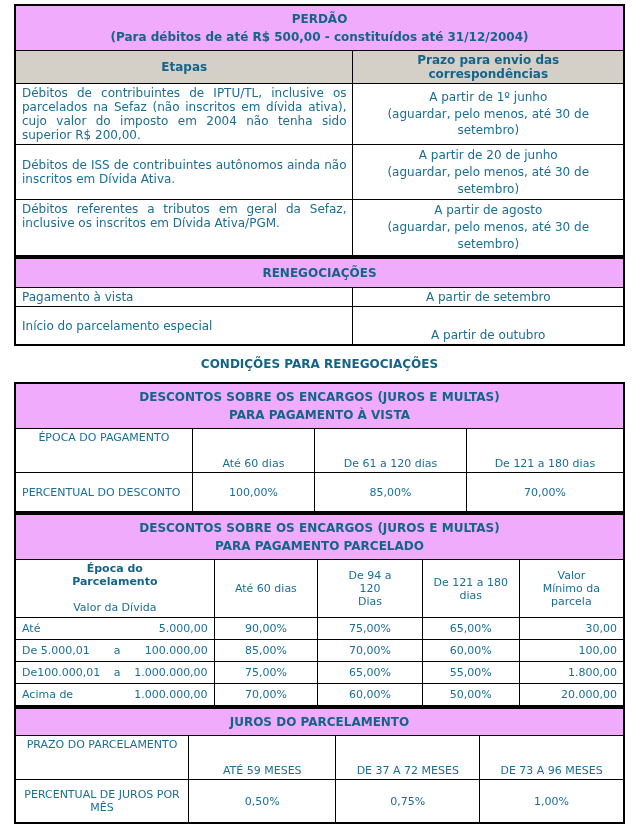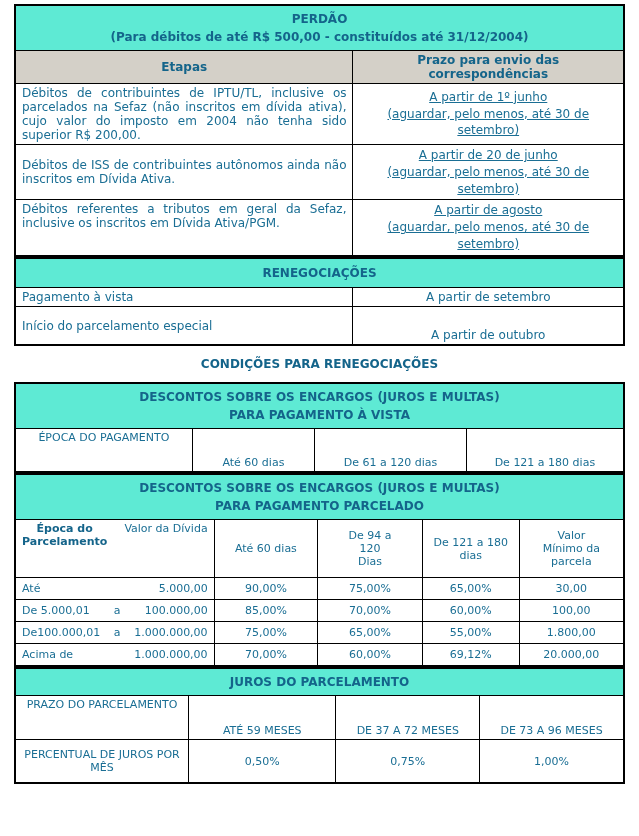--- a/index.html
+++ b/index.html
@@ -23,37 +23,37 @@
     border:2px solid #000;
   }
   td,th{
     border:1px solid #000;
     padding:2px 6px;
     font-size:12px;
     color:#1A6E94;
     overflow:hidden;
   }
   .gray{
-    background:#5eead4;
+    background:#f0abfc;
     color:#14648A;
     font-weight:bold;
     text-align:center;
     line-height:1.5;
     padding:4px 6px;
   }
   .hdr-line{display:block;}
   .colhead{
     background:#D4D0C8;
     color:#14648A;
     font-weight:bold;
     text-align:center;
   }
   .tjust{text-align:justify;text-justify:inter-word;}
   .tcenter{text-align:center;}
-  .tright{text-align:center;}
+  .tright{text-align:right;}
   .vtop{vertical-align:top;}
   .vmid{vertical-align:middle;}
   .vbot{vertical-align:bottom;}
   .preline{white-space:pre-line;}
   .small{font-size:11px;}
   
   .rA-head{height:38px;}
   .rA-cols{height:26px;}
   .rA-1{height:60px;}
   .rA-2{height:36px;padding-left:24px;}
@@ -77,35 +77,36 @@
     text-align:center;
     margin:11px 0;
   }
   .faixa{
     display:flex;
     justify-content:space-between;
     align-items:flex-start;
   }
   .epoca-cell{
     display:flex;
+    flex-direction:column;
     justify-content:space-between;
     height:100%;
     min-height:52px;
   }
   .epoca-title{
     font-weight:bold;
     text-align:center;
     white-space:pre-line;
     color:#14648A;
   }
   .valor-divida{
-    text-align:right;
+    text-align:center;
     font-weight:normal;
   }
-  .prazo-lines{line-height:1.4;text-decoration:underline;}
+  .prazo-lines{line-height:1.4;}
 </style>
 </head>
 <body>
 
 <div class="wrap">
 
 
   <table>
     <colgroup>
         <col style="width:55.5%">
@@ -180,20 +181,26 @@
       <td colspan="4" class="gray">
         <span class="hdr-line">DESCONTOS SOBRE OS ENCARGOS (JUROS E MULTAS)</span>
         <span class="hdr-line">PARA PAGAMENTO À VISTA</span>
       </td>
     </tr>
     <tr class="rC-1">
       <td class="tcenter vtop small">ÉPOCA DO PAGAMENTO</td>
       <td class="tcenter vbot small">Até 60 dias</td>
       <td class="tcenter vbot small">De 61 a 120 dias</td>
       <td class="tcenter vbot small">De 121 a 180 dias</td>
+    </tr>
+    <tr class="rC-2">
+      <td class="vmid small">PERCENTUAL DO DESCONTO</td>
+      <td class="tcenter vmid small">100,00%</td>
+      <td class="tcenter vmid small">85,00%</td>
+      <td class="tcenter vmid small">70,00%</td>
     </tr>
   </tbody>
     </table>
 
   <table>
     <colgroup>
       <col style="width:32.7%">
         <col style="width:17.0%">
         <col style="width:17.2%">
         <col style="width:15.9%">
@@ -267,21 +274,21 @@
     <tr class="rD-data">
       <td class="vmid small">
         <div class="faixa">
           <span>Acima de</span>
           <span></span>
           <span>1.000.000,00</span>
         </div>
       </td>
       <td class="tcenter vmid small">70,00%</td>
       <td class="tcenter vmid small">60,00%</td>
-      <td class="tcenter vmid small">69,12%</td>
+      <td class="tcenter vmid small">50,00%</td>
       <td class="tright vmid small">20.000,00</td>
     </tr>
   </tbody>
     </table>
 
   <table>
     <colgroup>
       <col style="width:28.5%">
         <col style="width:24.2%">
         <col style="width:23.6%">

